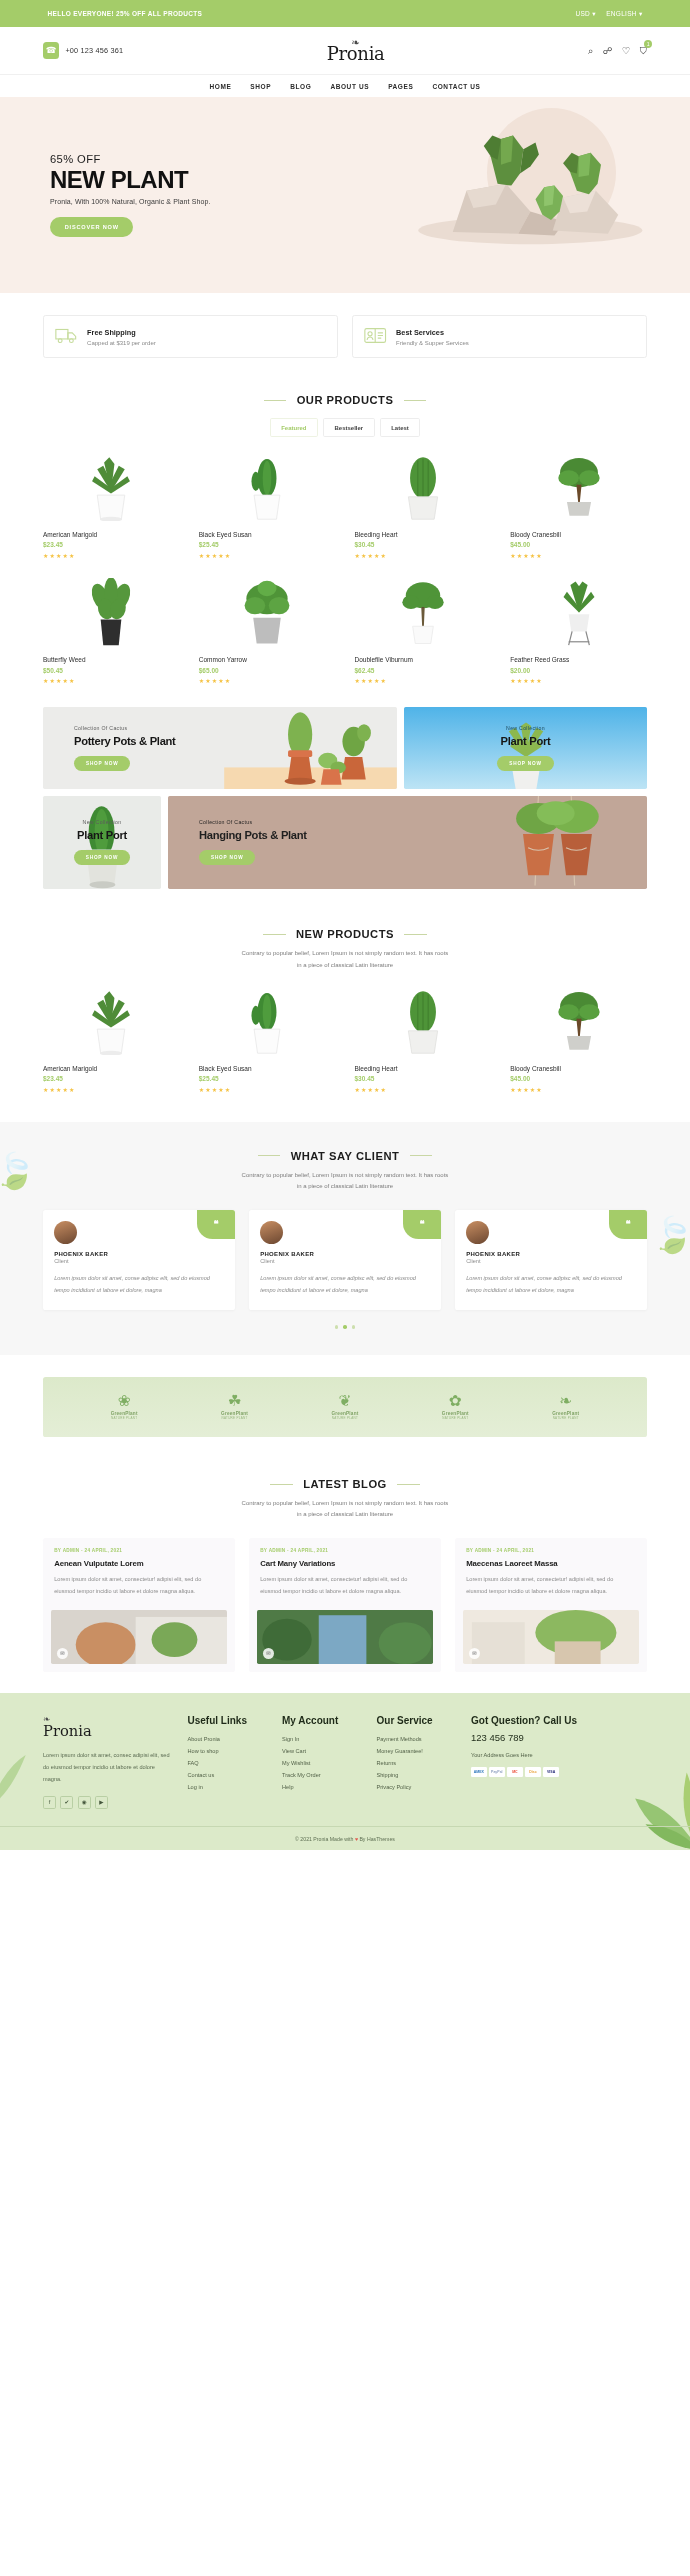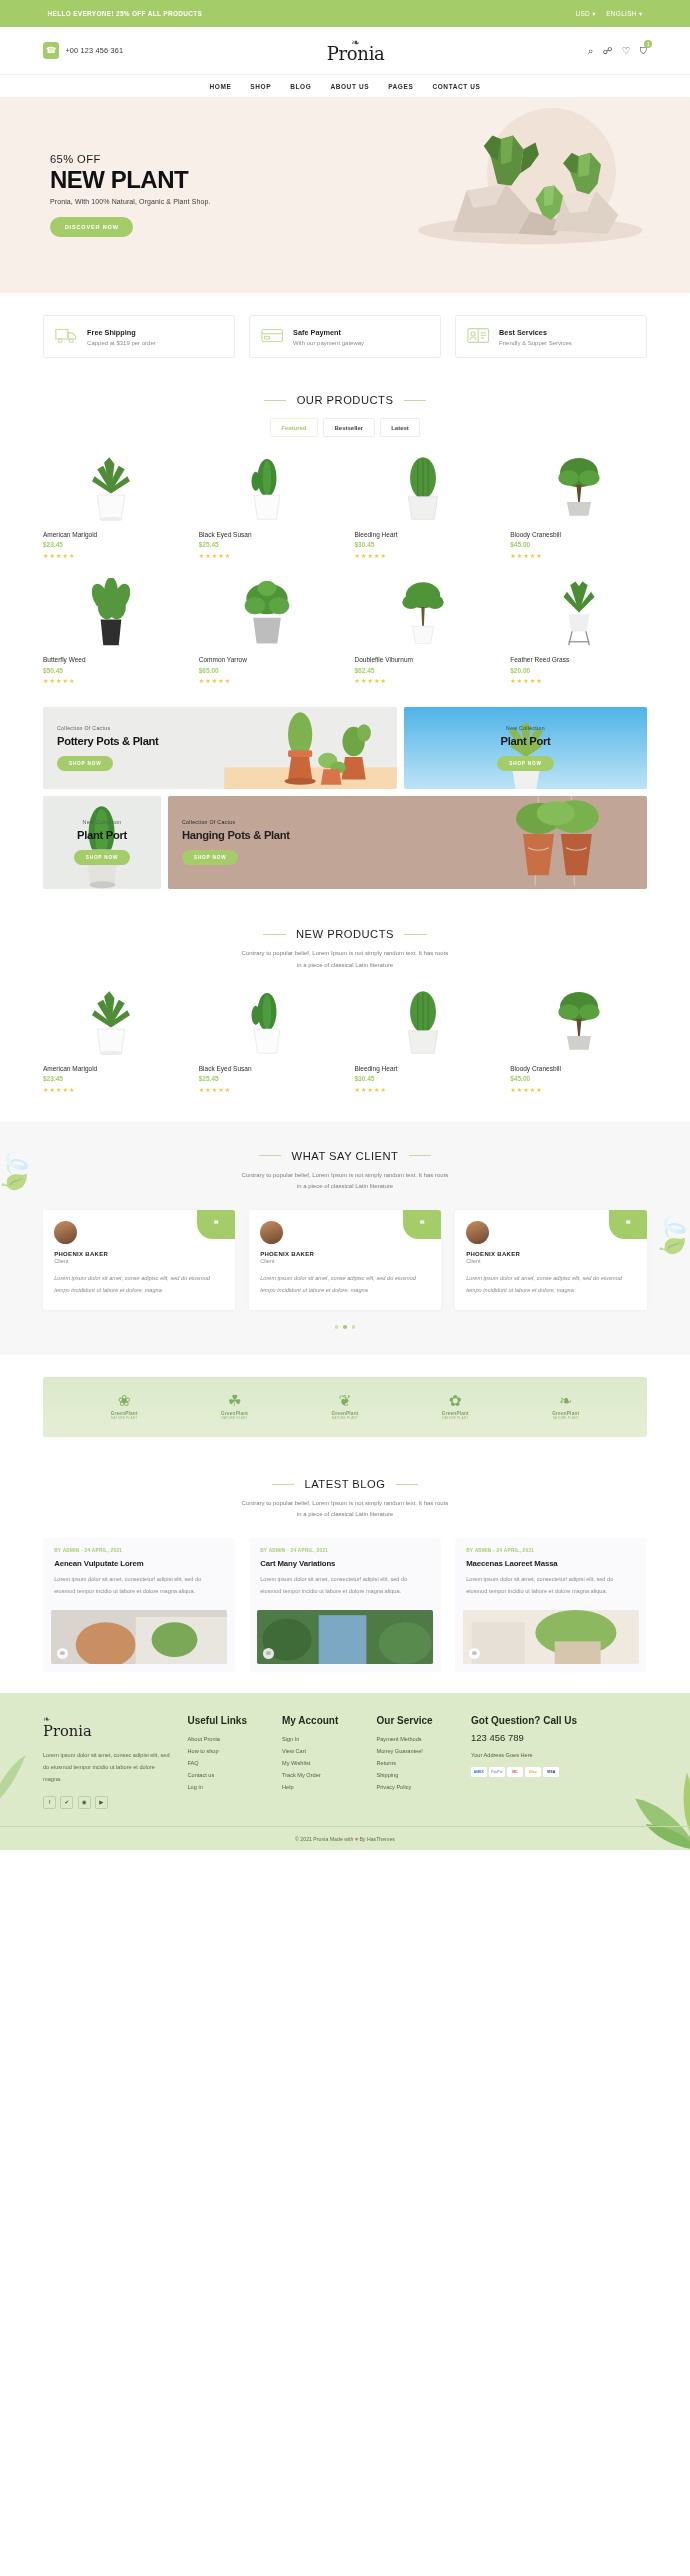--- a/index.html
+++ b/index.html
@@ -100,21 +100,21 @@
     background: #fff;
   }
   .svc-icon { color: #cbdfa4; flex: 0 0 auto; }
   .svc-title { font-size: 7.3px; font-weight: 700; color: #1f1f1f; margin-bottom: 2.6px; }
   .svc-sub { font-size: 6px; color: #8a8a8a; }
 
   
   .sec-head { text-align: center; padding: 26px 0 0; }
   .sec-title {
     display: inline-flex; align-items: center; gap: 10.4px;
-    font-size: 11.2px; font-weight: 400; letter-spacing: 0.5px; color: #1c1c1c;
+    font-size: 11.2px; font-weight: 700; letter-spacing: 0.5px; color: #1c1c1c;
   }
   .sec-title::before, .sec-title::after {
     content: ""; width: 22.4px; height: 0.9px; background: #c9d7a5; display: block;
   }
   .sec-desc { font-size: 6px; color: #7d7d7d; line-height: 1.9; margin-top: 7.8px; }
 
   
   .tabs { display: flex; justify-content: center; gap: 5.2px; margin-top: 12px; }
   .tab {
     border: 0.9px solid #ededed; border-radius: 1.7px; background: #fff;
@@ -136,21 +136,21 @@
 
   
   .promos { padding: 17.3px 0 0; }
   .promo-row { display: flex; gap: 7px; margin-bottom: 7px; }
   .promo {
     position: relative; overflow: hidden; border-radius: 1.7px;
     display: flex; align-items: center;
   }
   .promo-big { flex: 0 0 354px; height: 82px; background: #ececea; }
   .promo-sm { flex: 1; height: 82px; }
-  .promo-inner { padding: 0 0 0 14px; position: relative; z-index: 3; }
+  .promo-inner { padding: 0 0 0 31px; position: relative; z-index: 3; }
   .promo-eyebrow { font-size: 5.2px; color: #5c5c5c; letter-spacing: 0.3px; margin-bottom: 4.3px; }
   .promo-title { font-size: 11.2px; font-weight: 700; line-height: 1.15; color: #161616; letter-spacing: -0.3px; }
   .promo .btn-green { margin-top: 7.8px; padding: 5.2px 12px; font-size: 4.7px; }
   .promo-blue { background: linear-gradient(#4fb3e8, #bde4f5); text-align: center; }
   .promo-blue .promo-inner { padding: 0; width: 100%; }
   .promo-blue .promo-eyebrow { color: #1d4a5e; }
   .promo-grey { background: #e9ebe8; text-align: center; flex: 0 0 118px; height: 93px; }
   .promo-grey .promo-inner { padding: 0; width: 100%; }
   .promo-brown { flex: 1; height: 93px; background: #c1a698; }
   .promo-brown .promo-title, .promo-brown .promo-eyebrow { color: #1f1f1f; }
@@ -331,31 +331,20 @@
   <div class="svc-card">
     <span class="svc-icon"><svg width="22.4" height="19" viewBox="0 0 26 22" fill="none" stroke="#c6dc9c" stroke-width="1.3">
             <rect x="1" y="4" width="14" height="11"></rect>
             <path d="M15 8h5l4 4v3h-9z"></path>
             <circle cx="6" cy="17" r="2.2"></circle>
             <circle cx="19" cy="17" r="2.2"></circle>
           </svg></span>
     <div>
       <div class="svc-title">Free Shipping</div>
       <div class="svc-sub">Capped at $319 per order</div>
-    </div>
-  </div>
-  <div class="svc-card">
-    <span class="svc-icon"><svg width="22.4" height="19" viewBox="0 0 26 22" fill="none" stroke="#c6dc9c" stroke-width="1.3">
-            <rect x="1" y="4" width="24" height="14" rx="2"></rect>
-            <path d="M1 9h24"></path>
-            <rect x="4" y="12" width="6" height="3"></rect>
-          </svg></span>
-    <div>
-      <div class="svc-title">Safe Payment</div>
-      <div class="svc-sub">With our payment gateway</div>
     </div>
   </div>
   <div class="svc-card">
     <span class="svc-icon"><svg width="22.4" height="19" viewBox="0 0 26 22" fill="none" stroke="#c6dc9c" stroke-width="1.3">
             <rect x="1" y="3" width="24" height="16" rx="2"></rect>
             <path d="M13 3v16"></path>
             <circle cx="7" cy="9" r="2.4"></circle>
             <path d="M3.5 16c.6-2.2 2-3.2 3.5-3.2s2.9 1 3.5 3.2"></path>
             <path d="M16 8h6M16 11h6M16 14h4"></path>
           </svg></span>

